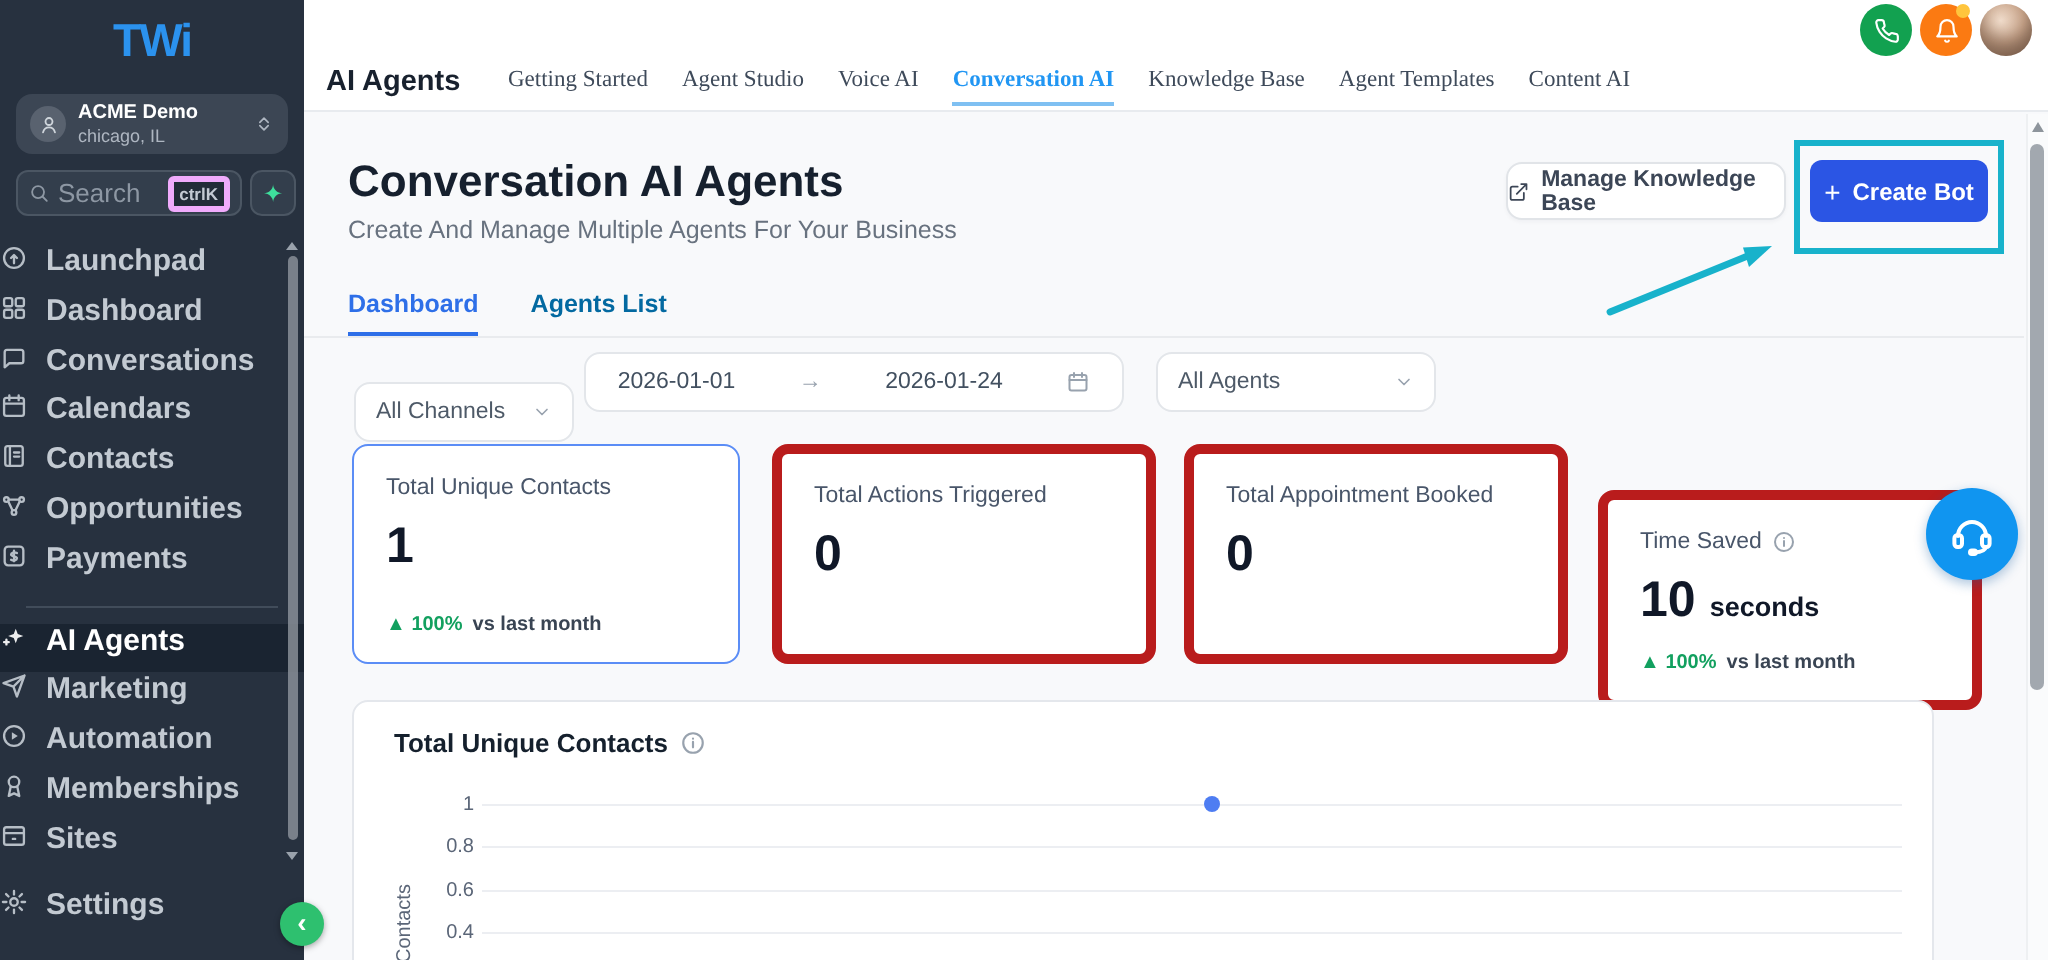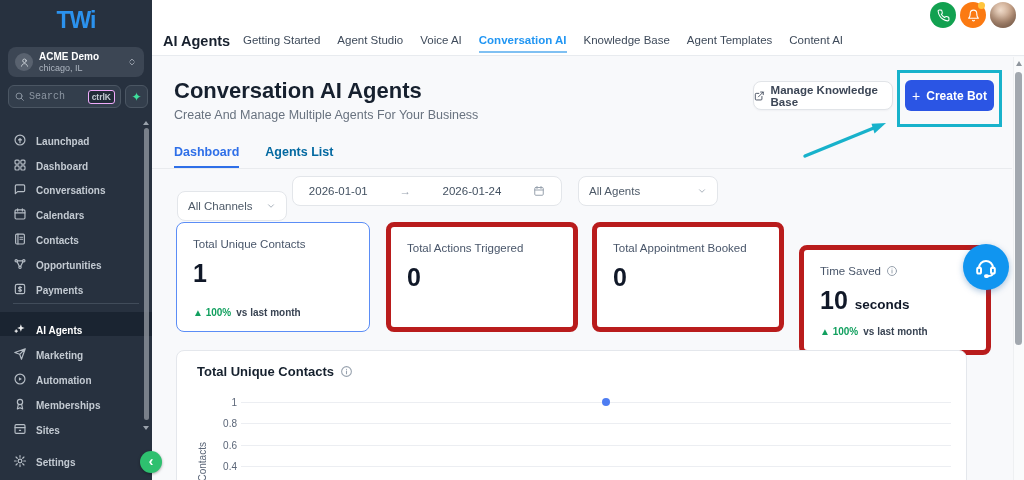--- a/index.html
+++ b/index.html
@@ -10,39 +10,39 @@
   
   .sidebar { position:absolute; left:0; top:0; width:152px; height:480px; background:#27313f; z-index:3; }
   .logo { position:absolute; top:7px; left:0; right:0; text-align:center; font-size:23px; font-weight:800; color:#2b92ee; letter-spacing:-1px; }
   .account { position:absolute; top:47px; left:8px; width:136px; height:30px; background:#3c4654; border-radius:8px; display:flex; align-items:center; padding:0 7px; cursor:pointer; }
   .acc-avatar { width:18px; height:18px; border-radius:50%; background:#59626f; color:#cfd5db; display:flex; align-items:center; justify-content:center; flex:none; }
   .acc-texts { margin-left:6px; flex:1; line-height:1.15; overflow:hidden; }
   .acc-name { font-size:10px; font-weight:700; color:#ffffff; white-space:nowrap; }
   .acc-loc { font-size:9px; color:#aeb6c1; white-space:nowrap; }
   .acc-chev { color:#aeb6c1; flex:none; }
   .search { position:absolute; top:85px; left:8px; width:113px; height:23px; background:#333e4c; border:1px solid #4b5663; border-radius:6px; display:flex; align-items:center; padding:0 5px; color:#8d97a3; cursor:text; }
-  .search-label { font-size:10px; margin-left:4px; flex:1;font-family:Liberation Mono, monospace; }
-  .kbd { font-size:8.5px; background:#222c38; border:1px solid #f0abfc; color:#c3cad3; border-radius:3px; padding:1px 3px; font-weight:700; }
+  .search-label { font-size:13px; margin-left:4px; flex:1; }
+  .kbd { font-size:8.5px; background:#222c38; border:3px solid #f0abfc; color:#c3cad3; border-radius:3px; padding:1px 3px; font-weight:700; }
   .ai-btn { position:absolute; top:85px; left:125px; width:23px; height:23px; background:#333e4c; border:1px solid #4b5663; border-radius:6px; color:#3edf9c; display:flex; align-items:center; justify-content:center; font-size:12px; cursor:pointer; }
   .nav { position:absolute; top:122px; left:0; width:152px; }
-  .nav-item { display:flex; align-items:flex-end; height:24.8px; padding-left:13px; color:#c3cad2; font-size:10px; font-weight:600; cursor:pointer; white-space:nowrap; }
+  .nav-item { display:flex; align-items:flex-start; height:24.8px; color:#c3cad2; font-size:15px; font-weight:600; cursor:pointer; white-space:nowrap; }
   .nav-item svg { width:14px; height:14px; margin-right:9px; opacity:.92; flex:none; }
   .nav-item.active { background:#1a2431; color:#fff; }
   .nav-divider { height:1px; background:#414c5a; margin:7px 13px 8px 13px; }
   .nav-gap { height:8px; }
   .side-thumb { position:absolute; right:3px; top:128px; width:5px; height:292px; background:#8e959e; border-radius:3px; opacity:.8; }
   .side-arrow-up { position:absolute; right:3px; top:121px; width:0; height:0; border-left:3px solid transparent; border-right:3px solid transparent; border-bottom:4px solid #9aa2ac; }
   .side-arrow-down { position:absolute; right:3px; top:426px; width:0; height:0; border-left:3px solid transparent; border-right:3px solid transparent; border-top:4px solid #9aa2ac; }
   .collapse-btn { position:absolute; left:140px; top:451px; width:22px; height:22px; border-radius:50%; background:#2ec06f; color:#fff; display:flex; align-items:center; justify-content:center; font-size:14px; font-weight:700; z-index:6; box-shadow:0 1px 3px rgba(0,0,0,.35); cursor:pointer; padding-bottom:2px; }
 
   
   .main { position:absolute; left:152px; top:0; width:872px; height:480px; background:#f8f9fb; }
   .topbar { position:absolute; top:0; left:0; width:872px; height:56px; background:#fff; border-bottom:1px solid #e8ebef; z-index:2; }
   .topbar-title { position:absolute; left:11px; top:33px; font-size:14.5px; font-weight:700; color:#18212e; }
-  .topnav { position:absolute; left:91px; top:34px; display:flex; gap:17px; font-size:11.5px; color:#3e4a5a; font-weight:500; }
+  .topnav { position:absolute; left:102px; top:34px; display:flex; gap:17px; font-size:11.5px; color:#3e4a5a; font-weight:500;font-family:Liberation Serif, serif; }
   .tnav { padding-bottom:5px; cursor:pointer; white-space:nowrap; }
   .tnav.active { color:#2196f3; font-weight:600; border-bottom:2.5px solid #7fc0f2; }
   .topbar-icons { position:absolute; right:8px; top:2px; display:flex; gap:4px; }
   .circle-icon { width:26px; height:26px; border-radius:50%; display:flex; align-items:center; justify-content:center; color:#fff; cursor:pointer; position:relative; }
   .phone-btn { background:#12a150; }
   .bell-btn { background:#fb7a12; }
   .bell-dot { position:absolute; top:0px; right:1px; width:7px; height:7px; border-radius:50%; background:#ffc53d; }
   .avatar-btn { background:radial-gradient(circle at 40% 32%, #f0dccb 0%, #caa68c 48%, #8a6a55 100%); box-shadow:inset 0 -8px 8px rgba(60,40,30,.35); }
 
   .content { position:absolute; top:56px; left:0; width:872px; height:424px; overflow:hidden; }

